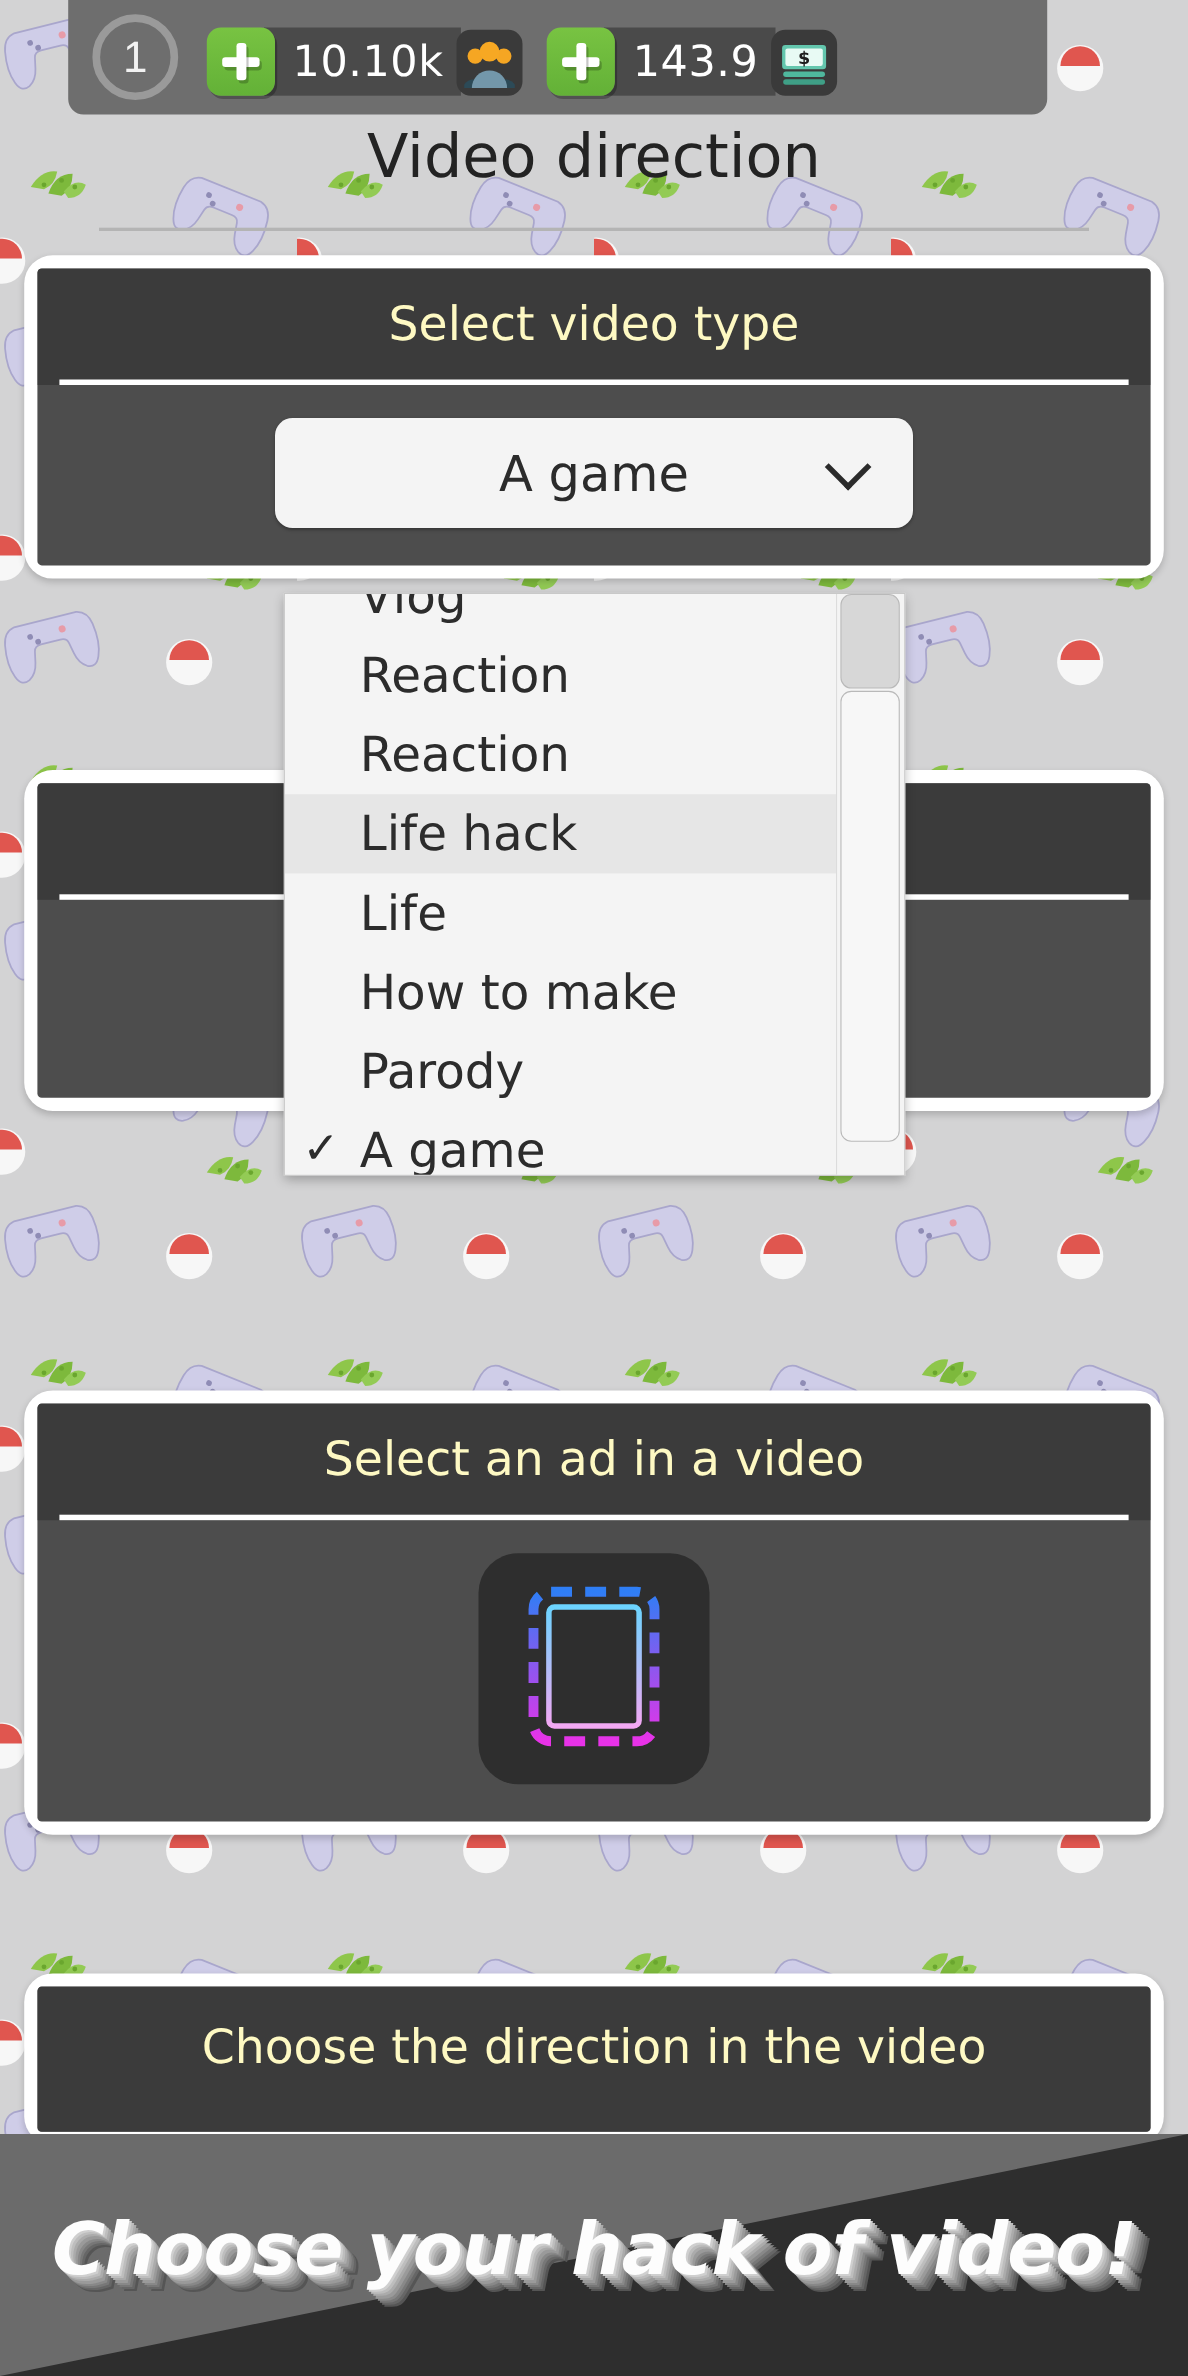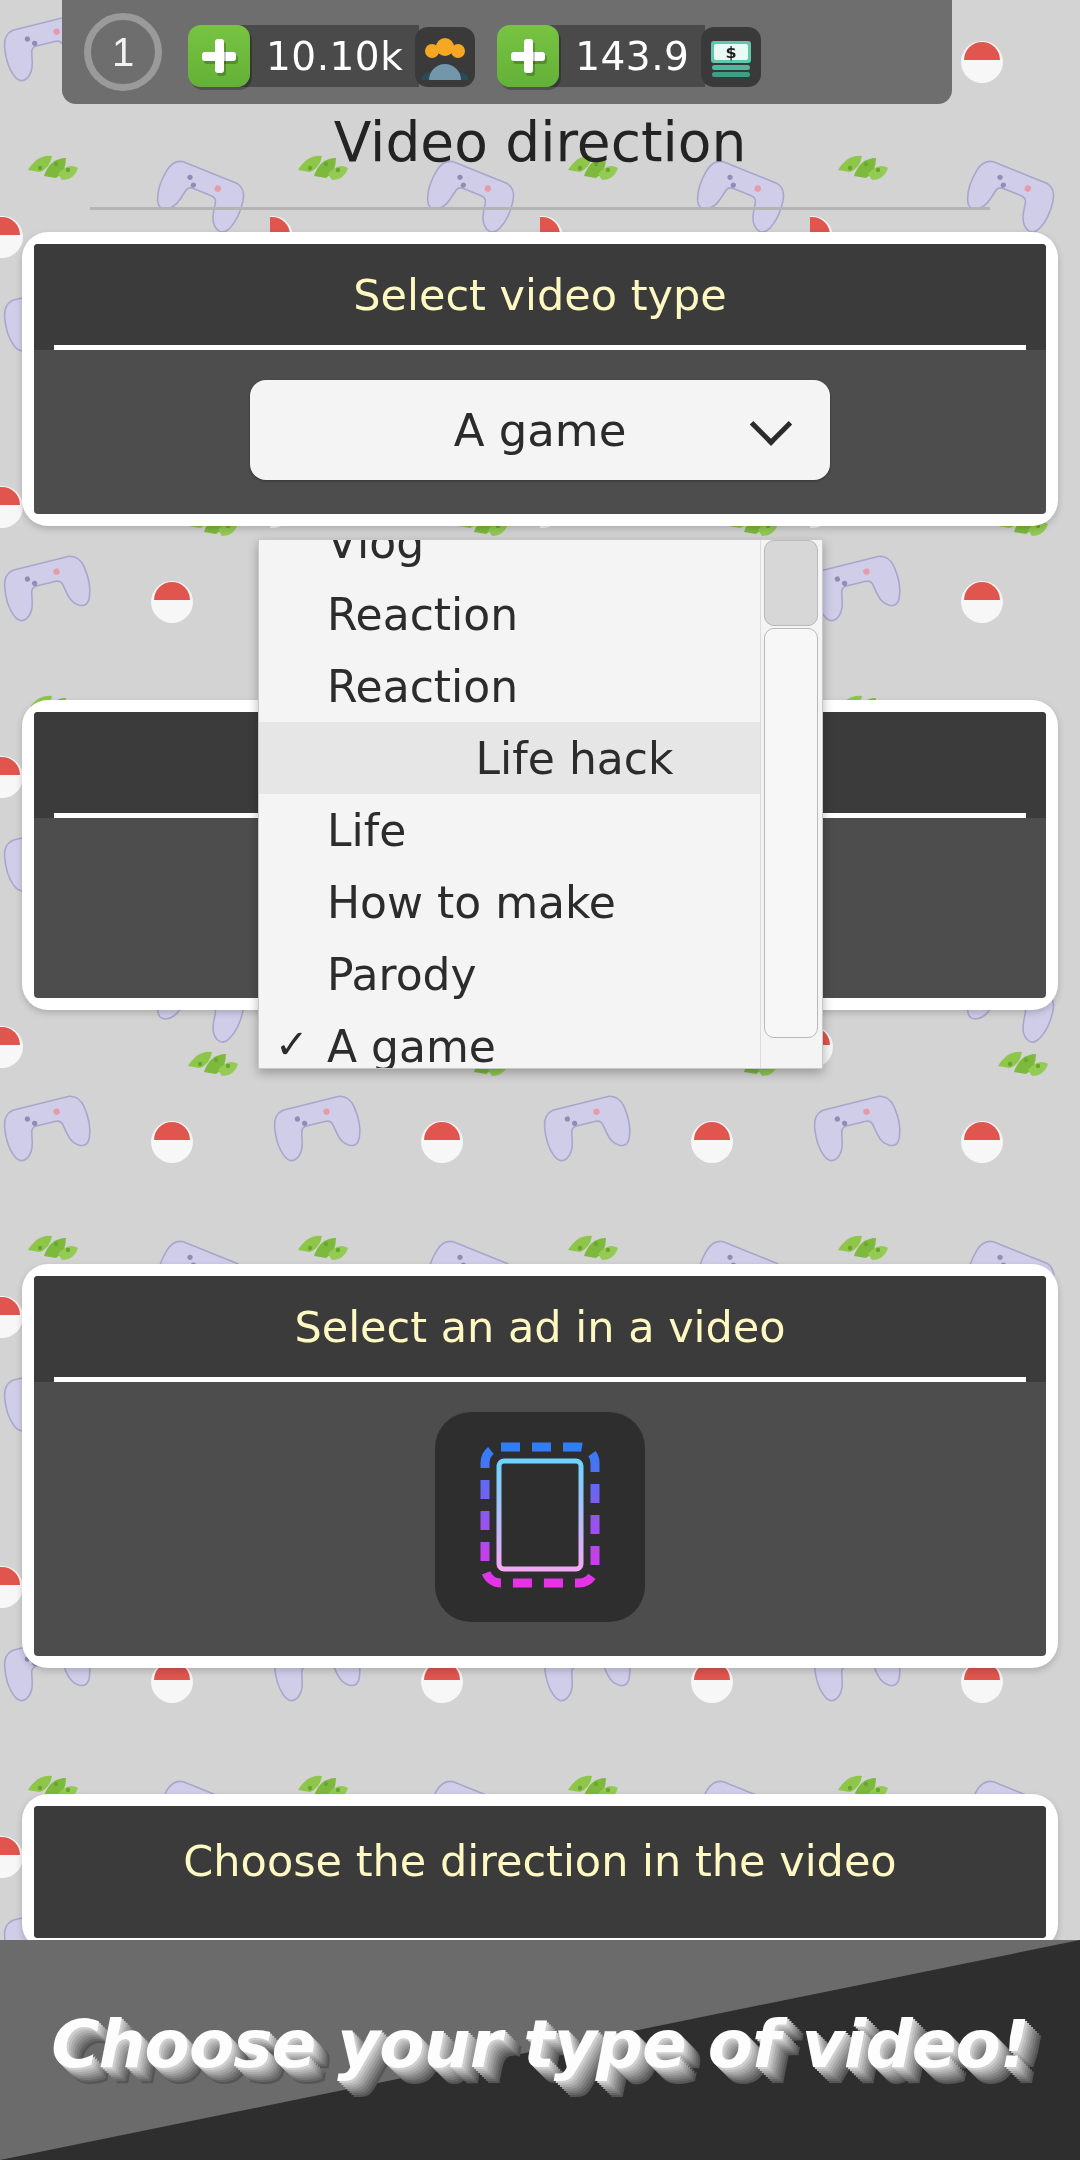--- a/index.html
+++ b/index.html
@@ -120,21 +120,21 @@
     background:#f4f4f4; border:1px solid #c8c8c8;
     box-shadow:0 4px 10px rgba(0,0,0,.28);
     overflow:hidden;
   }
   .opt {
     height:72px; display:flex; align-items:center;
     padding-left:68px; font-size:44px; color:#2c2c2c;
     font-family:"DejaVu Sans", sans-serif; position:relative;
     white-space:nowrap;
   }
-  .opt.highlight { background:#e6e6e6;justify-content:center; }
+  .opt.highlight { background:#e6e6e6; }
   .opt .tick {
     position:absolute; left:16px; top:50%; transform:translateY(-55%);
     font-size:40px; color:#2c2c2c; line-height:1;
   }
   #dd-scroll-track {
     position:absolute; right:0; top:0; width:62px; height:100%;
     background:#f4f4f4; border-left:1px solid #dcdcdc;
   }
   #dd-scroll-thumb {
     position:absolute; right:4px; top:88px; width:54px; height:410px;
@@ -361,14 +361,14 @@
 <div class="card" id="card-direction">
   <div class="card-inner">
     <div class="card-head">
       <h2>Choose the direction in the video</h2>
     </div>
   </div>
 </div>
 
 <div id="bottom-banner">
   <div id="banner-wedge"></div>
-  <div id="banner-text">Choose your type of video!</div>
+  <div id="banner-text">Choose your hack of video!</div>
 </div>
 
 </body></html>

